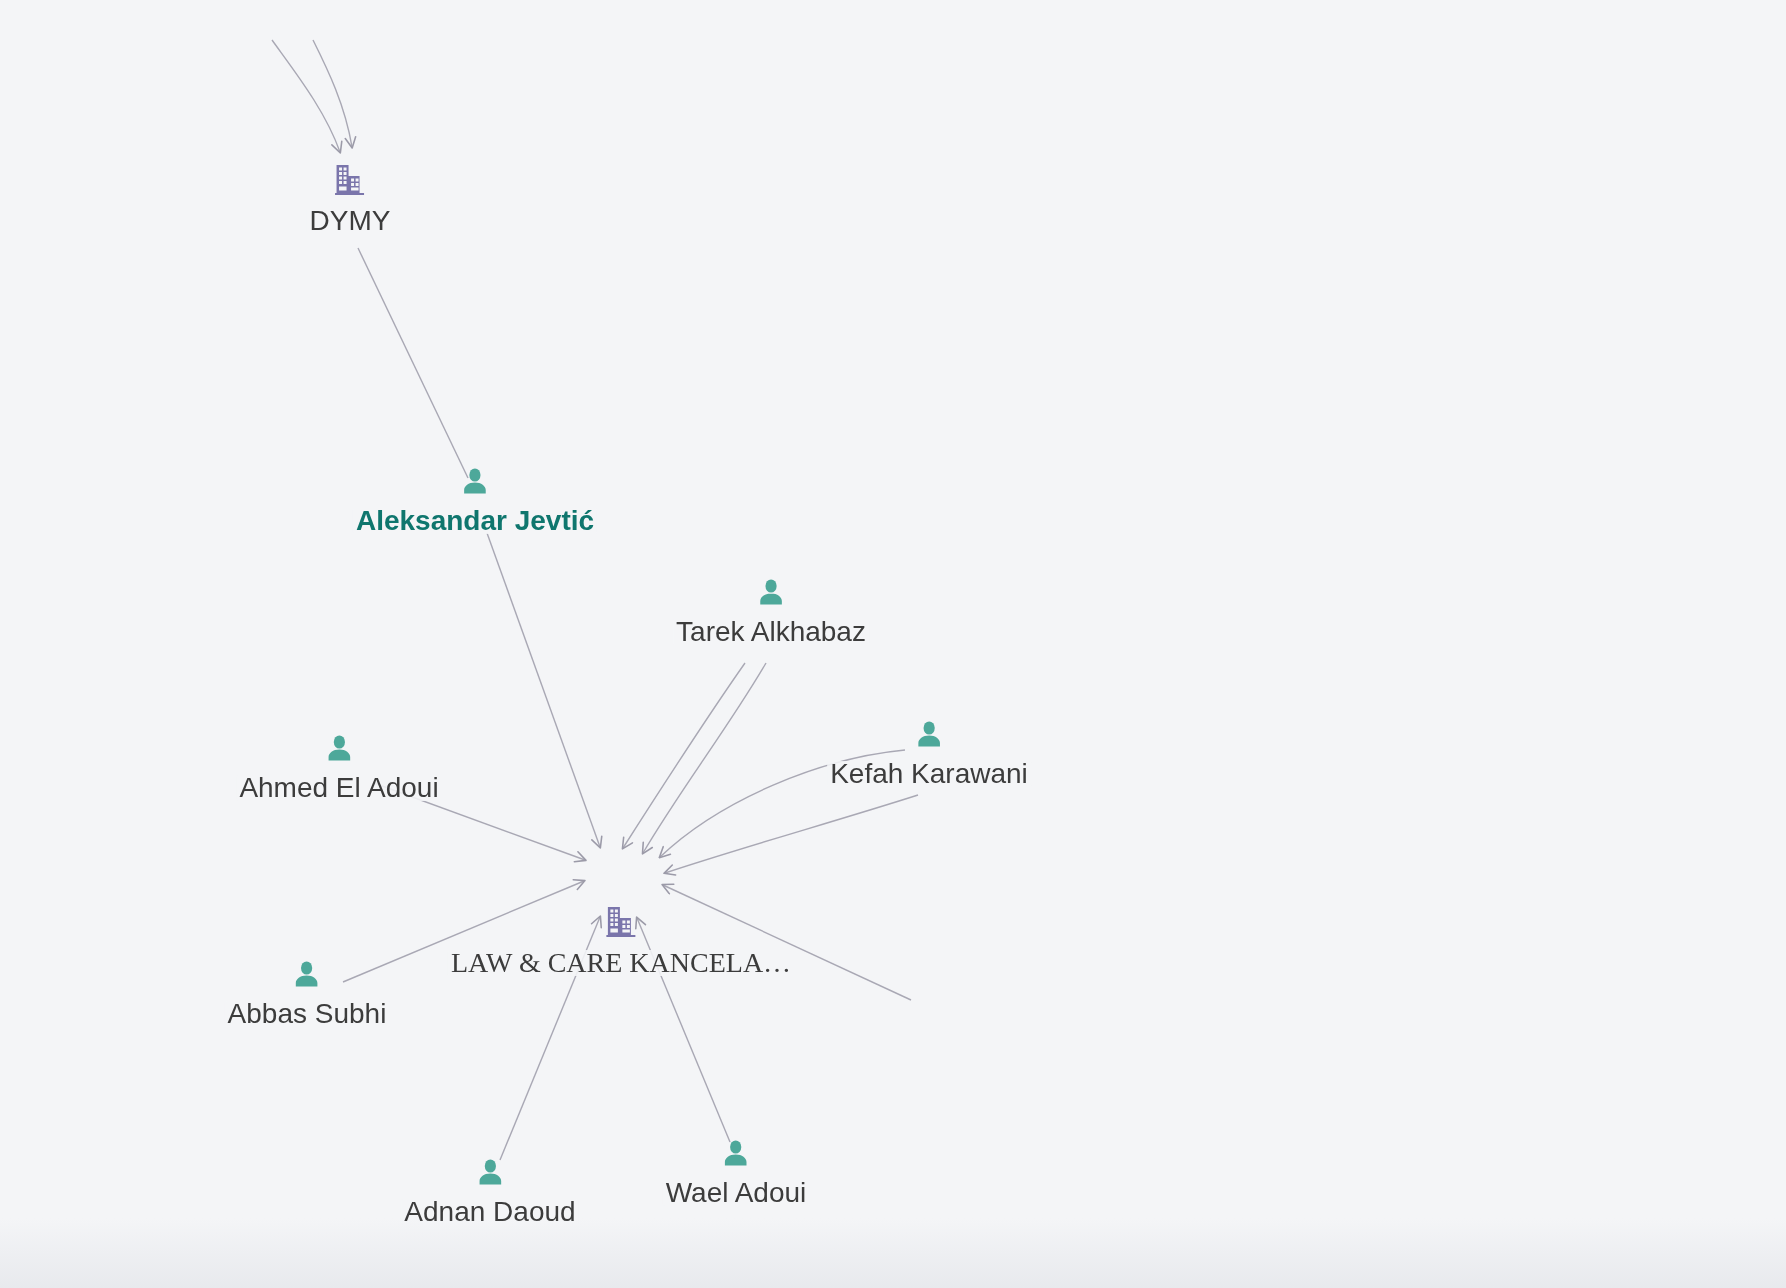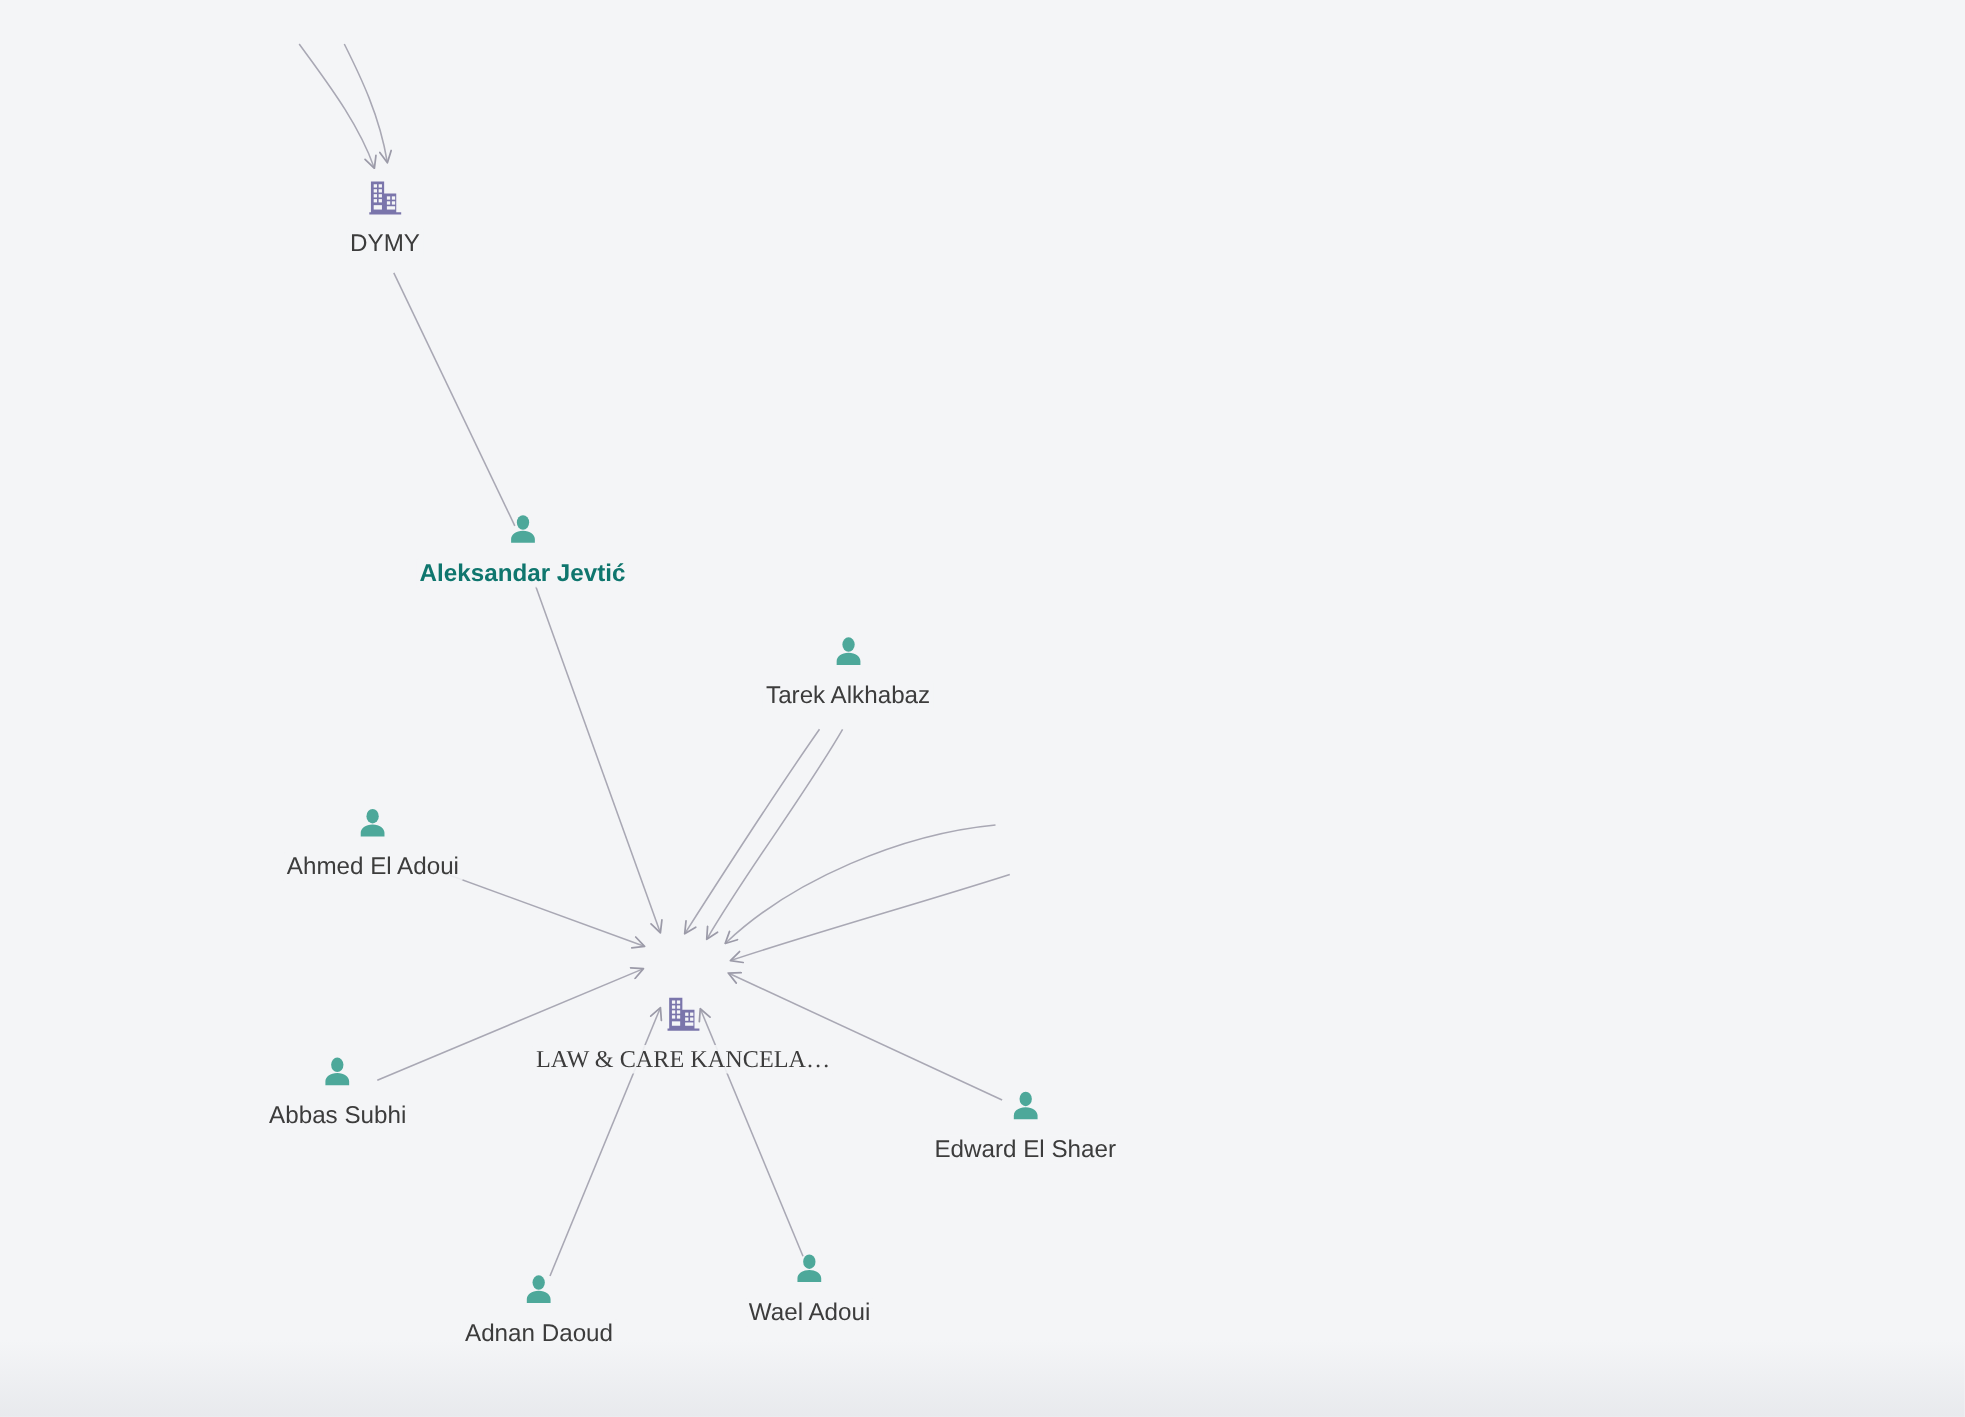--- a/index.html
+++ b/index.html
@@ -60,21 +60,21 @@
     user-select: none;
   }
 
   .node-icon {
     display: block;
     line-height: 0;
   }
 
   .node-label {
     margin-top: 12px;
-    font-size: 22px;
+    font-size: 28px;
     line-height: 26px;
     color: #3c3c3c;
     white-space: nowrap;
     text-align: center;
     background: rgba(244,245,247,0.88);
     padding: 0 3px;
     border-radius: 2px;
   }
 
   .node-label.is-highlighted {
@@ -166,20 +166,31 @@
       <svg width="30" height="30" viewBox="0 0 30 30" xmlns="http://www.w3.org/2000/svg">
         <g fill="#4da89a">
           <ellipse cx="15" cy="9" rx="5.6" ry="6.6"></ellipse>
           <path d="M15 16.5 c-6.4 0 -10.8 3.6 -10.8 7.6 v3.4 h21.6 v-3.4 c0 -4 -4.4 -7.6 -10.8 -7.6 z"></path>
         </g>
       </svg>
     </span>
     <span class="node-label">Tarek Alkhabaz</span>
   </div>
 
+  <div class="node person" style="left:929px; top:753px;">
+    <span class="node-icon">
+      <svg width="30" height="30" viewBox="0 0 30 30" xmlns="http://www.w3.org/2000/svg">
+        <g fill="#4da89a">
+          <ellipse cx="15" cy="9" rx="5.6" ry="6.6"></ellipse>
+          <path d="M15 16.5 c-6.4 0 -10.8 3.6 -10.8 7.6 v3.4 h21.6 v-3.4 c0 -4 -4.4 -7.6 -10.8 -7.6 z"></path>
+        </g>
+      </svg>
+    </span>
+    <span class="node-label">Kefah Karawani</span>
+  </div>
 
   <div class="node person" style="left:339px; top:767px;">
     <span class="node-icon">
       <svg width="30" height="30" viewBox="0 0 30 30" xmlns="http://www.w3.org/2000/svg">
         <g fill="#4da89a">
           <ellipse cx="15" cy="9" rx="5.6" ry="6.6"></ellipse>
           <path d="M15 16.5 c-6.4 0 -10.8 3.6 -10.8 7.6 v3.4 h21.6 v-3.4 c0 -4 -4.4 -7.6 -10.8 -7.6 z"></path>
         </g>
       </svg>
     </span>
@@ -218,31 +229,20 @@
       <svg width="30" height="30" viewBox="0 0 30 30" xmlns="http://www.w3.org/2000/svg">
         <g fill="#4da89a">
           <ellipse cx="15" cy="9" rx="5.6" ry="6.6"></ellipse>
           <path d="M15 16.5 c-6.4 0 -10.8 3.6 -10.8 7.6 v3.4 h21.6 v-3.4 c0 -4 -4.4 -7.6 -10.8 -7.6 z"></path>
         </g>
       </svg>
     </span>
     <span class="node-label">Abbas Subhi</span>
   </div>
 
-  <div class="node person" style="left:932px; top:1024px;">
-    <span class="node-icon">
-      <svg width="30" height="30" viewBox="0 0 30 30" xmlns="http://www.w3.org/2000/svg">
-        <g fill="#4da89a">
-          <ellipse cx="15" cy="9" rx="5.6" ry="6.6"></ellipse>
-          <path d="M15 16.5 c-6.4 0 -10.8 3.6 -10.8 7.6 v3.4 h21.6 v-3.4 c0 -4 -4.4 -7.6 -10.8 -7.6 z"></path>
-        </g>
-      </svg>
-    </span>
-    <span class="node-label">Edward El Shaer</span>
-  </div>
 
   <div class="node person" style="left:490px; top:1191px;">
     <span class="node-icon">
       <svg width="30" height="30" viewBox="0 0 30 30" xmlns="http://www.w3.org/2000/svg">
         <g fill="#4da89a">
           <ellipse cx="15" cy="9" rx="5.6" ry="6.6"></ellipse>
           <path d="M15 16.5 c-6.4 0 -10.8 3.6 -10.8 7.6 v3.4 h21.6 v-3.4 c0 -4 -4.4 -7.6 -10.8 -7.6 z"></path>
         </g>
       </svg>
     </span>

